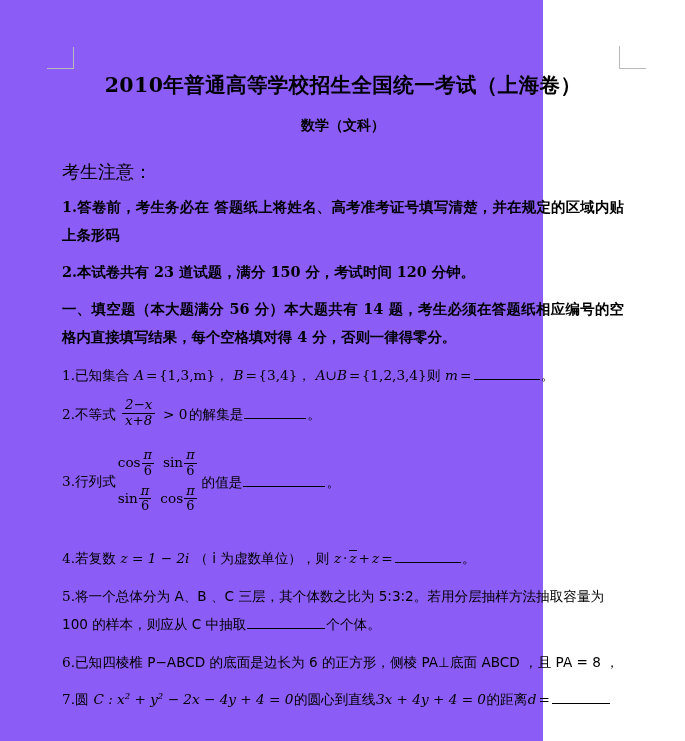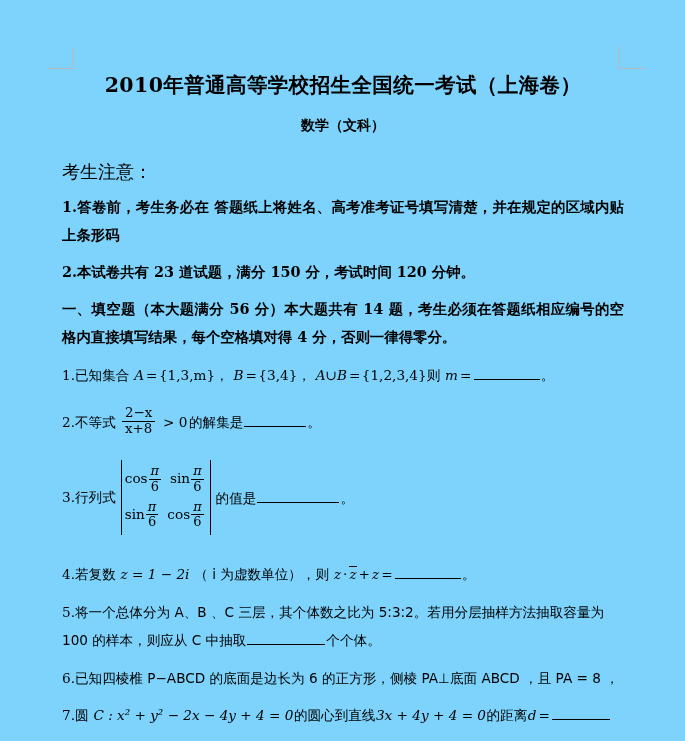--- a/index.html
+++ b/index.html
@@ -12,22 +12,22 @@
     height: 741px;
     position: relative;
     font-family: "DejaVu Serif", "Liberation Serif", serif;
     color: #000000;
     overflow: hidden;
   }
 
   .page {
     position: absolute;
     left: 0; top: 0;
-    width: 685px; height: 741px;
-    background: #7dd3fc;
+    width: 543px; height: 741px;
+    background: #8b5cf6;
   }
   .crop-tl-v { position: absolute; left: 73px; top: 47px; width: 0; height: 22px; border-left: 1px solid #b9b9b9; }
   .crop-tl-h { position: absolute; left: 47px; top: 68px; width: 27px; height: 0; border-top: 1px solid #b9b9b9; }
   .crop-tr-v { position: absolute; left: 619px; top: 46px; width: 0; height: 22px; border-left: 1px solid #b9b9b9; }
   .crop-tr-h { position: absolute; left: 619px; top: 68px; width: 27px; height: 0; border-top: 1px solid #b9b9b9; }
 
   
   .content {
     position: absolute;
     left: 62px;
@@ -95,21 +95,22 @@
   .blank.w5 { width: 78px; }
   .blank.w6 { width: 84px; }
   .blank.w7 { width: 58px; }
 
   
   .frac {
     display: inline-block;
     vertical-align: middle;
     text-align: center;
     line-height: 1.12;
-    margin: 8px 2px;
+    font-style: italic;
+    margin: 0 2px;
     position: relative;
     top: -0.15em;
   }
   .frac .num { display: block; padding: 0 3px; border-bottom: 1px solid #000; font-size: 0.98em; }
   .frac .den { display: block; padding: 0 3px; font-size: 0.98em; }
 
   .frac-sm {
     display: inline-block;
     vertical-align: middle;
     text-align: center;
@@ -127,20 +128,21 @@
     align-items: center;
     margin: 14px 0 0 0;
     font-size: 13.6px;
     line-height: 1.3;
   }
   .det-label { white-space: nowrap; }
   .det {
     display: inline-flex;
     align-items: stretch;
     margin: 0 2px;
+    flex-direction: column;
   }
   .det .bar { width: 0; border-left: 1px solid #000; margin: 0 3px; }
   .det .grid {
     display: flex;
     flex-direction: column;
     justify-content: center;
     padding: 2px 0;
   }
   .det .row { display: flex; align-items: center; padding: 3px 0; }
   .det .cell { padding: 0 8px 0 0; white-space: nowrap; }

